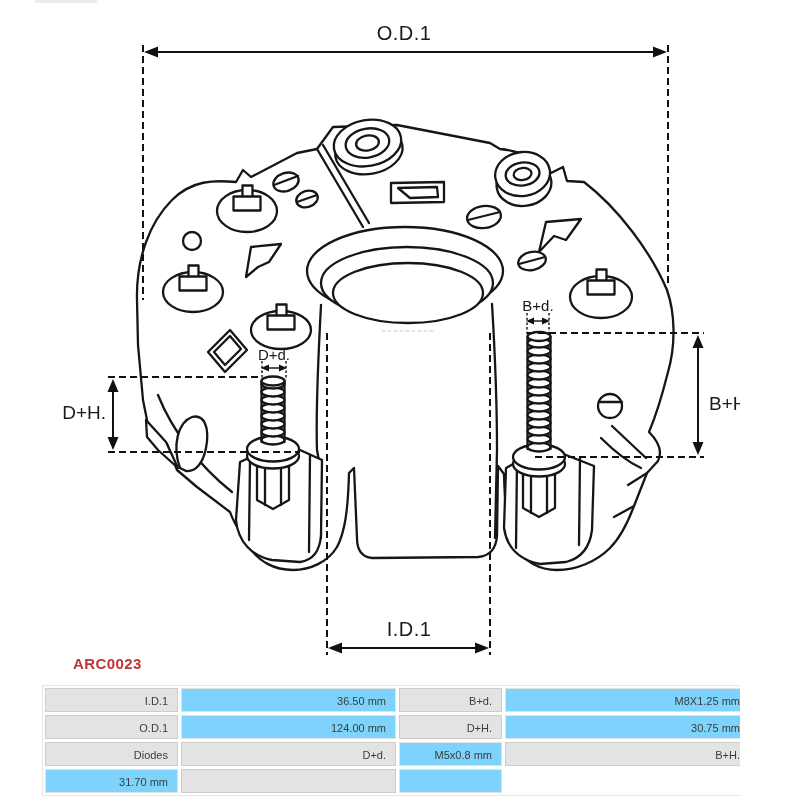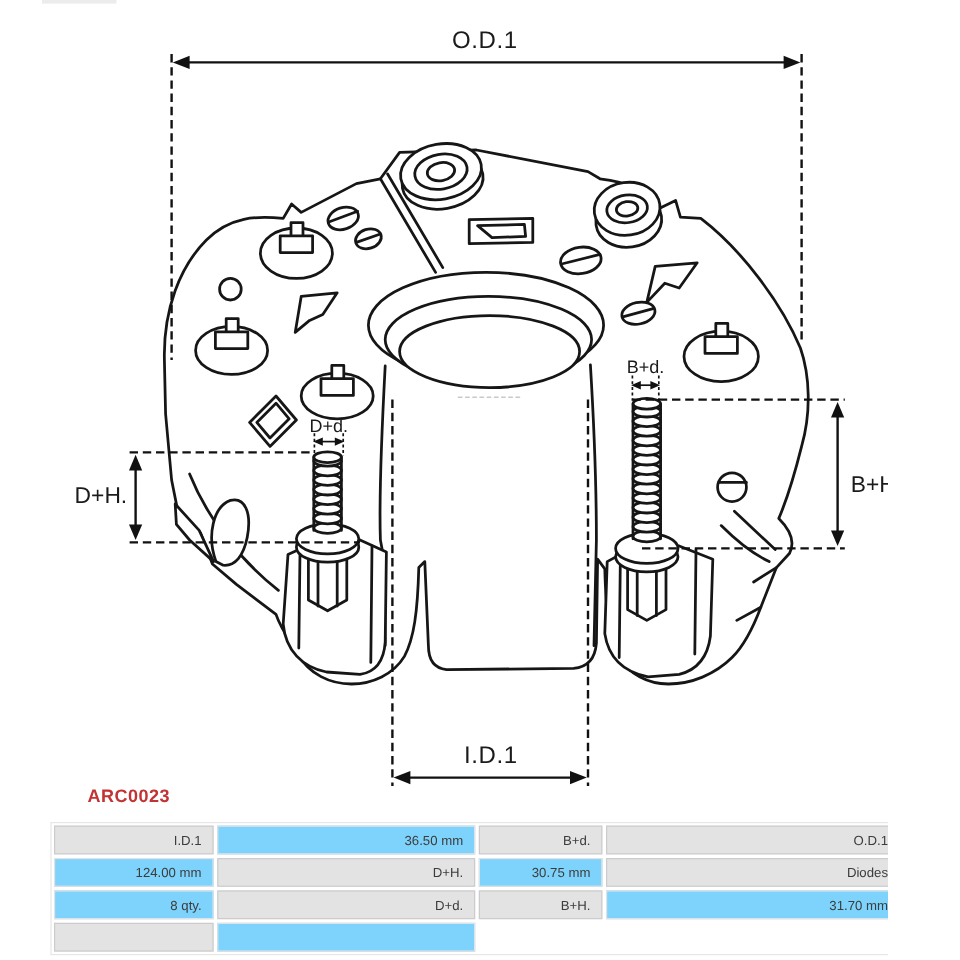--- a/index.html
+++ b/index.html
@@ -248,29 +248,30 @@
     <text x="538" y="311" font-size="15" text-anchor="middle">B+d.</text>
   </svg>
 
   <div class="code-heading">ARC0023</div>
 
   <div class="spec-table">
 
     <div class="cell label">I.D.1</div>
     <div class="cell value">36.50 mm</div>
     <div class="cell label">B+d.</div>
+    <div class="cell value">M8X1.25 mm</div>
 
     <div class="cell label">O.D.1</div>
     <div class="cell value">124.00 mm</div>
     <div class="cell label">D+H.</div>
     <div class="cell value">30.75 mm</div>
 
     <div class="cell label">Diodes</div>
-    <div class="cell value">8 qty.</div>
     <div class="cell label">D+d.</div>
+    <div class="cell value">M5x0.8 mm</div>
 
     <div class="cell label">B+H.</div>
     <div class="cell value">31.70 mm</div>
     <div class="cell label"></div>
     <div class="cell value"></div>
   </div>
 
 </div>
 
 </body></html>

